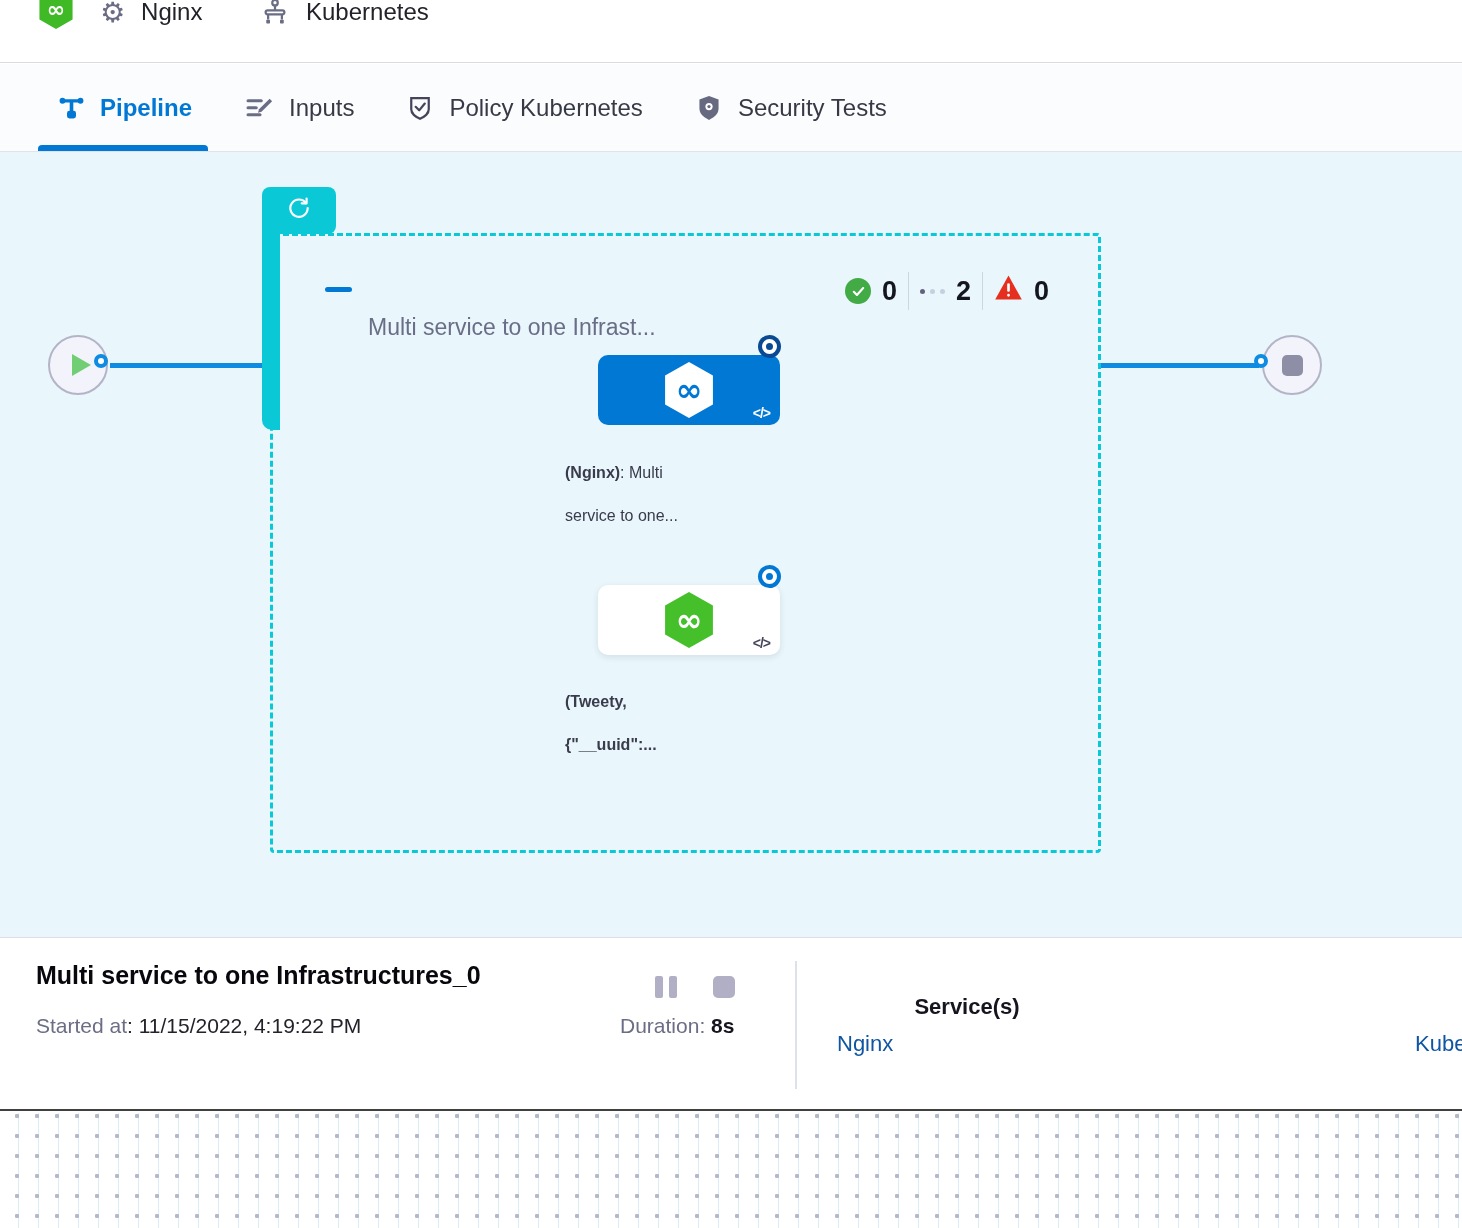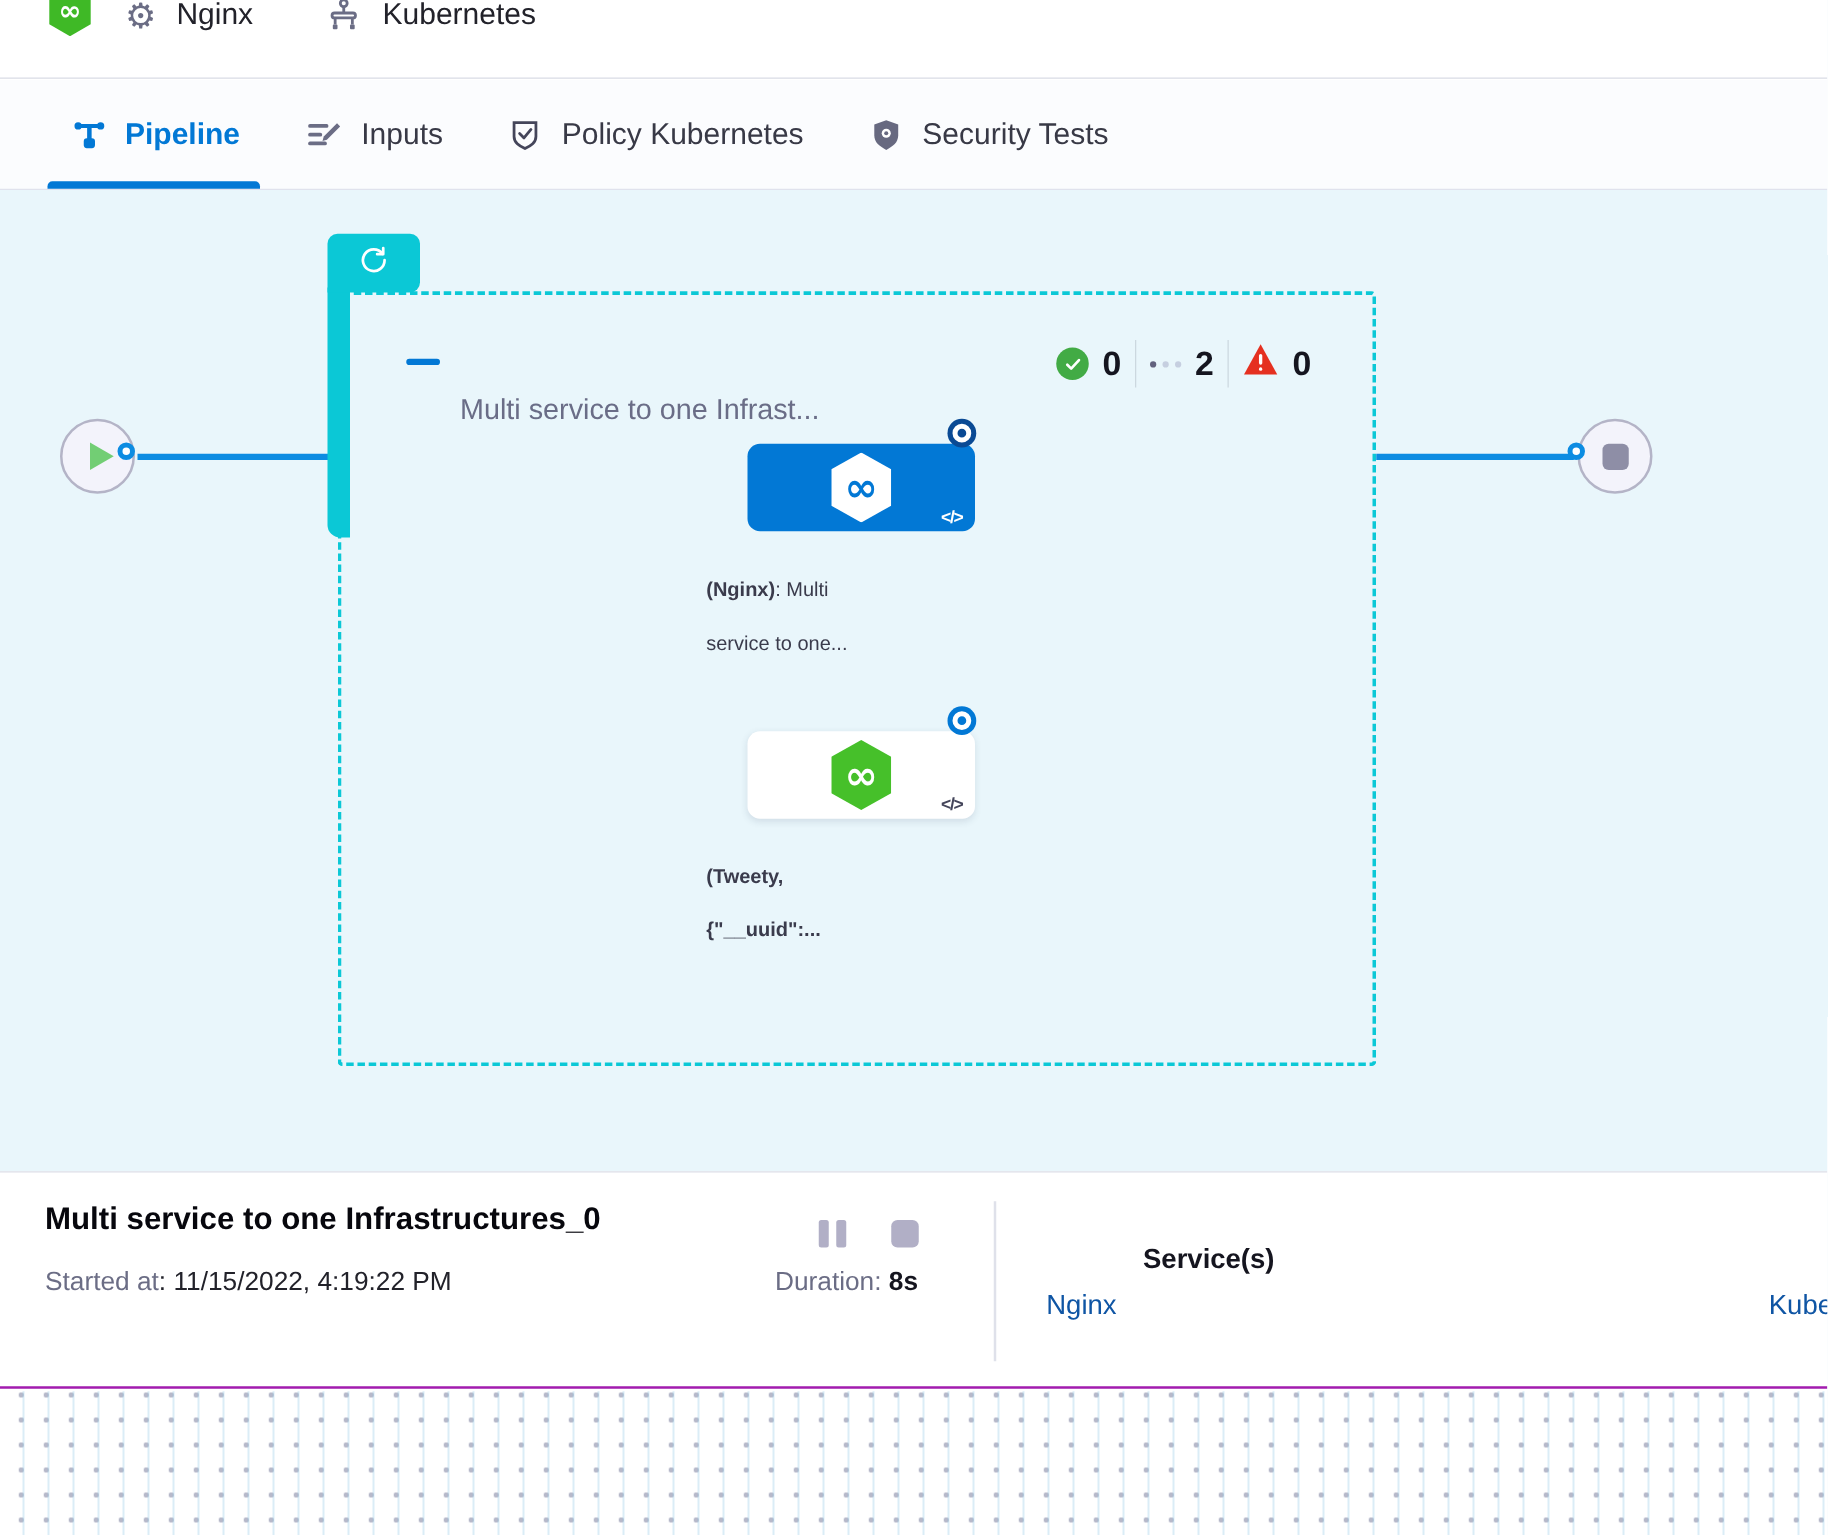--- a/index.html
+++ b/index.html
@@ -77,21 +77,21 @@
   .spin-badge { position:absolute; width:15px; height:15px; border-radius:50%;
     border:4px solid #fff; z-index:3; }
   .spin-badge.dark { background:#0a4a94; box-shadow:0 0 0 4px #0a4a94; }
   .spin-badge.blue { background:#0278d5; box-shadow:0 0 0 4px #0278d5; }
   .node-label { position:absolute; left:565px; width:250px; text-align:left; font-size:16px;
     line-height:43px; color:#3a3b4c; z-index:2; }
   .node-label b { font-weight:700; }
 
   
   .runbar { position:absolute; left:0; top:937px; width:1462px; height:174px; background:#fff;
-    border-top:1px solid #dcdee8; border-bottom:2px solid #a21caf; }
+    border-top:1px solid #dcdee8; border-bottom:2px solid #404040; }
   .run-title { position:absolute; left:36px; top:23px; font-size:25px; font-weight:700; color:#07070d; }
   .run-sub { position:absolute; left:36px; top:76px; font-size:21px; color:#22222a; }
   .muted { color:#6b6d85;margin-top:48px; }
   .ctl { position:absolute; top:38px; display:flex; gap:6px; cursor:pointer; }
   .ctl .bar { width:8px; height:22px; background:#b1afc6; border-radius:2px; }
   .ctl .sq  { width:22px; height:22px; background:#b1afc6; border-radius:5px; }
   .duration { position:absolute; left:620px; top:76px; font-size:21px; color:#6b6d85; }
   .duration b { color:#15151f; font-weight:600; }
   .run-vdiv { position:absolute; left:795px; top:23px; width:2px; height:128px; background:#dfe1ea; }
   .meta { position:absolute; top:56px; width:260px; }

